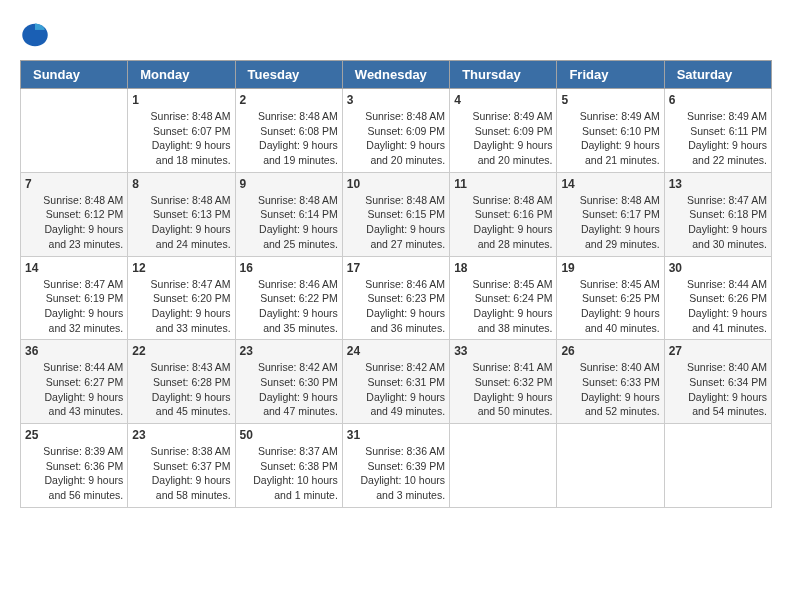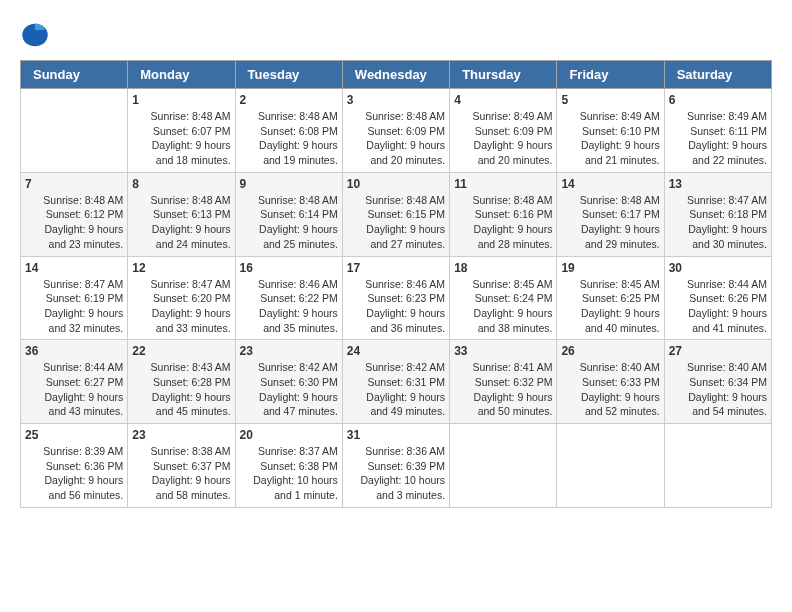--- a/index.html
+++ b/index.html
@@ -242,21 +242,21 @@
       <tr>
         <td>
           <div class="day-number">25</div>
           <div class="day-info">Sunrise: 8:39 AM<br>Sunset: 6:36 PM<br>Daylight: 9 hours and 56 minutes.</div>
         </td>
         <td>
           <div class="day-number">23</div>
           <div class="day-info">Sunrise: 8:38 AM<br>Sunset: 6:37 PM<br>Daylight: 9 hours and 58 minutes.</div>
         </td>
         <td>
-          <div class="day-number">20</div>
+          <div class="day-number">50</div>
           <div class="day-info">Sunrise: 8:37 AM<br>Sunset: 6:38 PM<br>Daylight: 10 hours and 1 minute.</div>
         </td>
         <td>
           <div class="day-number">31</div>
           <div class="day-info">Sunrise: 8:36 AM<br>Sunset: 6:39 PM<br>Daylight: 10 hours and 3 minutes.</div>
         </td>
         <td class="empty-cell"></td>
         <td class="empty-cell"></td>
         <td class="empty-cell"></td>
       </tr>

